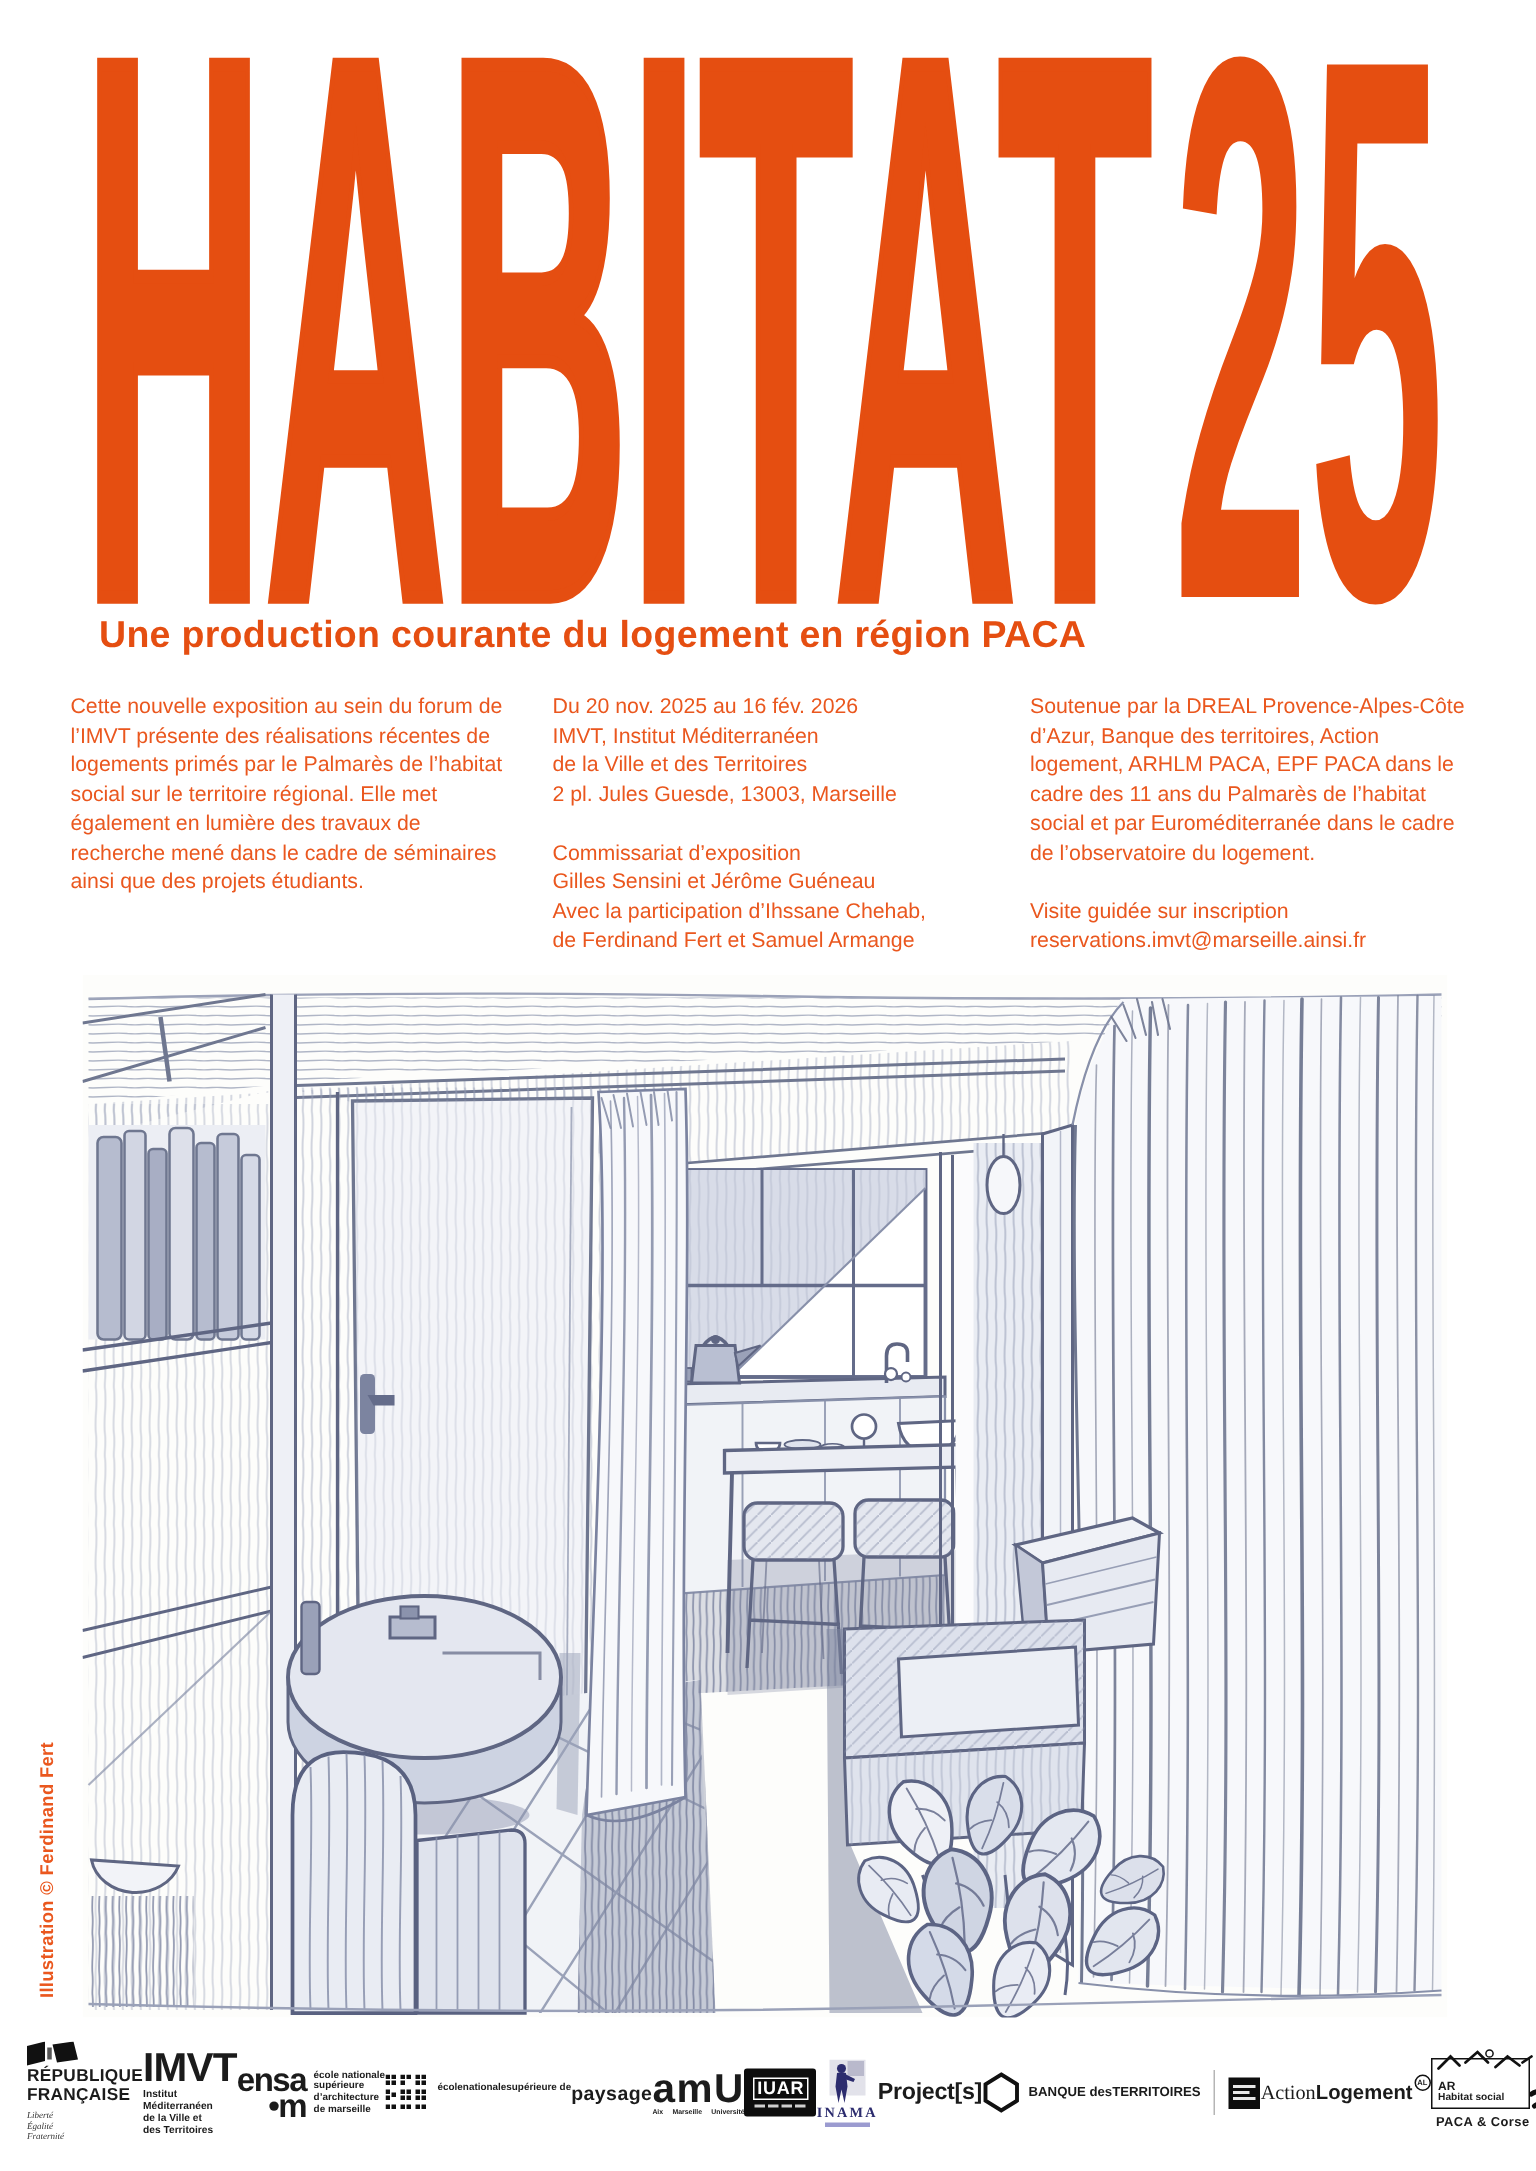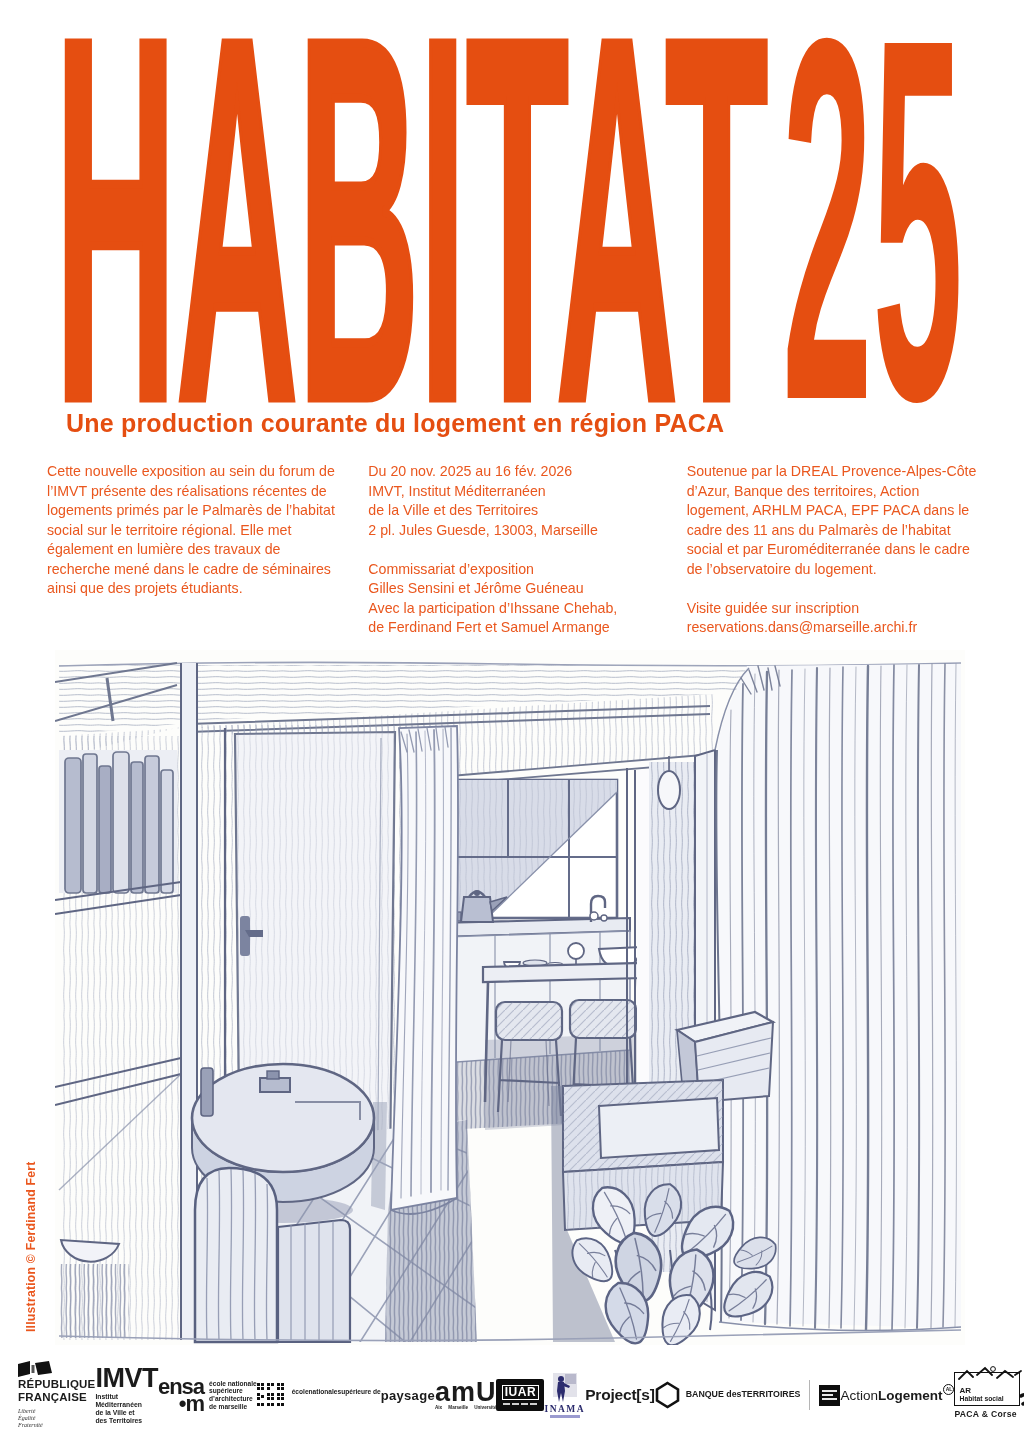--- a/index.html
+++ b/index.html
@@ -69,26 +69,26 @@
   .banque{gap:6px;}
   .banque-text{font-size:8.8px;line-height:9.6px;}
   .banque-text b{font-weight:bold;}
   .bdt-sep{width:1px;height:30px;background:#b5b5b5;margin:0 3px;}
   .bdt-sq{width:21px;height:21px;background:#0d0d0d;display:flex;flex-direction:column;justify-content:center;gap:2px;padding:3px;}
   .bdt-sq i{display:block;height:2px;background:#e8e8e8;}
   .bdt-sq i:nth-child(2){width:70%;}
 
   .action{align-items:flex-start;}
   .action-text{font-size:13.5px;}
-  .action-text .a1{font-weight:400;}
+  .action-text .a1{font-weight:400;font-family:Liberation Serif, serif;}
   .action-text .a2{font-weight:bold;}
   .al-badge{width:11px;height:11px;border:1.3px solid #111;border-radius:50%;font-size:5px;font-weight:bold;
             display:flex;align-items:center;justify-content:center;margin:-4px 0 0 1px;}
 
-  .ar{flex-direction:column;align-items:flex-start;}
+  .ar{flex-direction:column;align-items:flex-end;}
   .ar-box{border:1.6px solid #111;width:66px;height:34px;position:relative;padding:3px 4px 2px;display:flex;flex-direction:column;justify-content:flex-end;}
   .ar-l1{font-size:8px;font-weight:bold;line-height:8px;}
   .ar-l2{font-size:6.8px;font-weight:bold;line-height:8px;}
   .ar-l3{font-size:8.6px;font-weight:bold;margin-top:3px;letter-spacing:.3px;}
   .ar-peaks{position:absolute;top:-7px;left:2px;}
 
   .epf{gap:4px;}
   .epf-text{font-size:6.2px;font-weight:bold;line-height:7.4px;letter-spacing:.2px;}
   .epf-bar{width:52px;height:2px;background:#888;margin-top:2px;}
 </style>
@@ -112,21 +112,21 @@
     <div class="blank-line"></div>
     <div>Commissariat d’exposition</div>
     <div>Gilles Sensini et Jérôme Guéneau</div>
     <div>Avec la participation d’Ihssane Chehab,</div>
     <div>de Ferdinand Fert et Samuel Armange</div>
   </div>
   <div class="col3">
     <div>Soutenue par la DREAL Provence-Alpes-Côte d’Azur, Banque des territoires, Action logement, ARHLM PACA, EPF PACA dans le cadre des 11 ans du Palmarès de l’habitat social et par Euroméditerranée dans le cadre de l’observatoire du logement.</div>
     <div class="blank-line"></div>
     <div>Visite guidée sur inscription</div>
-    <div>reservations.dans@marseille.archi.fr</div>
+    <div>reservations.imvt@marseille.ainsi.fr</div>
   </div>
 </div>
 
 <svg class="illustration" viewBox="0 0 910 695">
   <defs>
     <pattern id="pv" width="6" height="46" patternUnits="userSpaceOnUse">
       <path d="M3,0 C4.2,12 1.8,20 3,30 C3.7,38 2.5,42 3,46" fill="none" stroke="#98a0b8" stroke-width="0.9"></path>
     </pattern>
     <pattern id="pvd" width="4.5" height="40" patternUnits="userSpaceOnUse">
       <path d="M2.2,0 C3.2,10 1.4,18 2.2,26 C2.8,33 1.8,37 2.2,40" fill="none" stroke="#7b83a0" stroke-width="1.15"></path>

